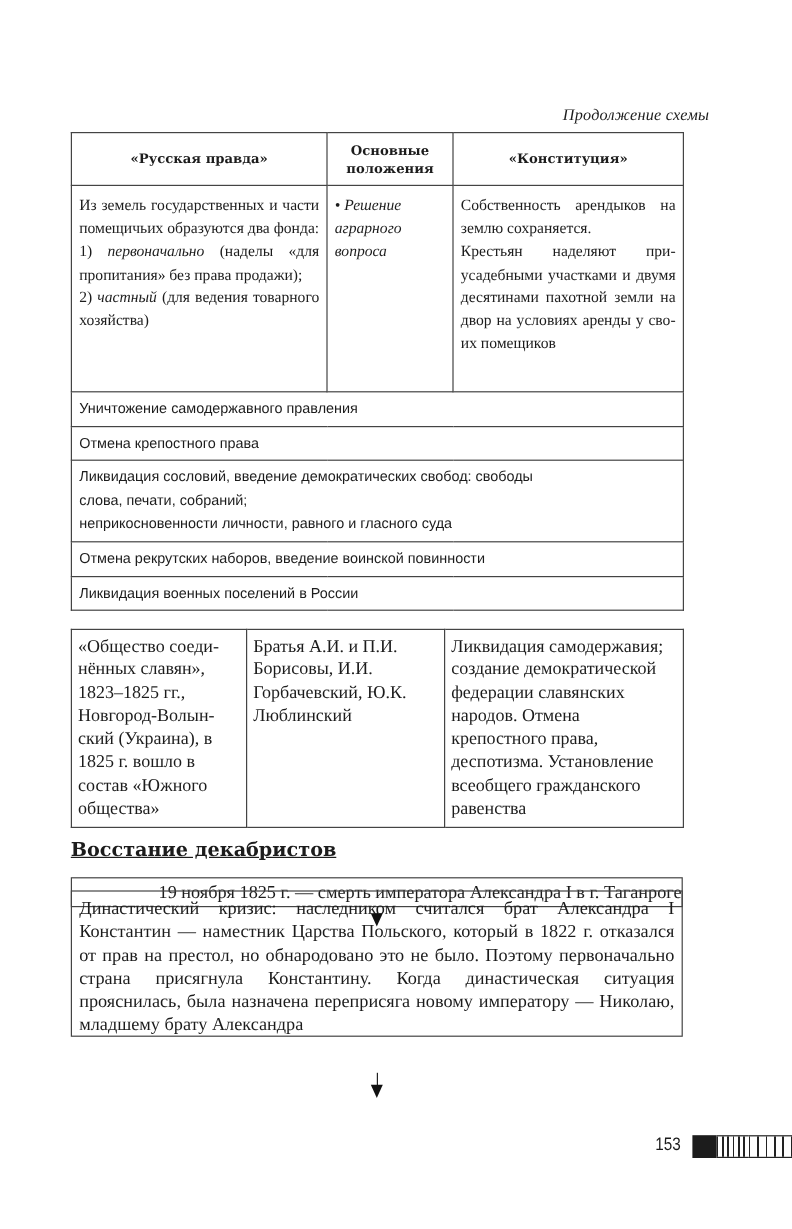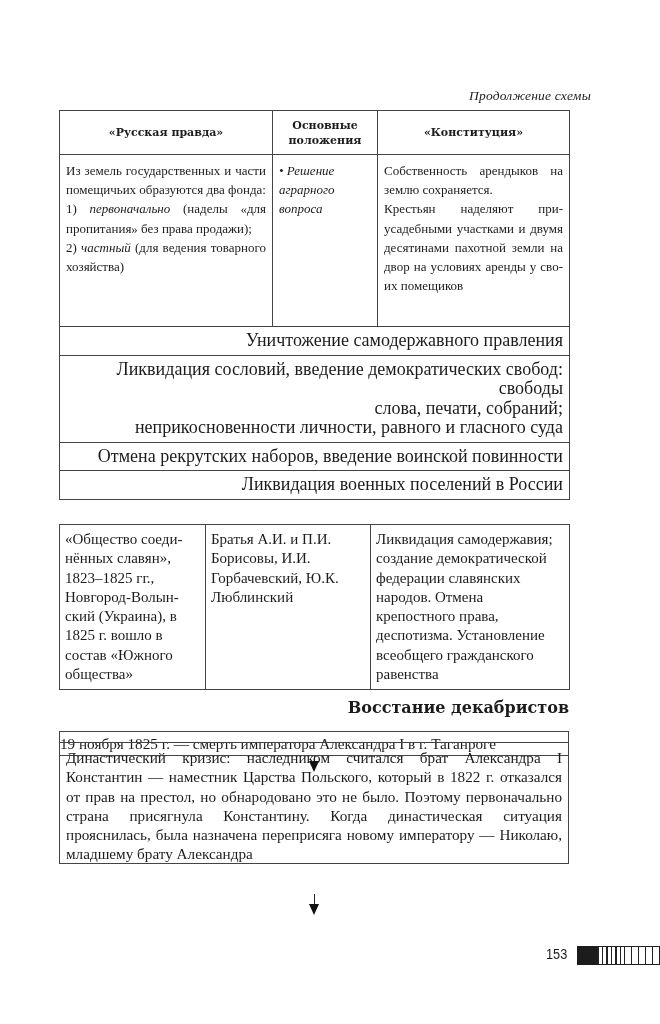--- a/index.html
+++ b/index.html
@@ -20,42 +20,42 @@
       font-family: "DejaVu Serif", serif; font-weight: bold; font-size: 11px;
       text-align: center; vertical-align: middle; height: 44px; line-height: 15px; padding: 0 4px;
     }
     .t1 td.cell {
       font-family: "Liberation Serif", "DejaVu Serif", serif;
       font-size: 13px; line-height: 19.2px; padding: 6px 6px 6px 6px; height: 172px; margin-left: 44px;
     }
     .justify { text-align: justify; }
     .it { font-style: italic; }
     .t1 td.full {
-      font-family: Liberation Serif, serif;
-      font-size: 18px; line-height: 19.5px; text-align: right; padding: 4px 6px;
+      font-family: Liberation Sans, sans-serif;
+      font-size: 12px; line-height: 19.5px; text-align: left; padding: 4px 6px;
     }
     .r1 { height: 28px; }
     .r3 { height: 68px; }
 
     .t2 { left: 59px; top: 524px; width: 510px; }
     .t2 td {
       font-family: "Liberation Serif", "DejaVu Serif", serif;
       font-size: 15px; line-height: 19.3px; padding: 5px 5px; height: 158px;
     }
 
     .section-title {
-      position: absolute; left: 59px; top: 698px; width: 510px; text-align: right;
-      font-family: "DejaVu Serif", serif; font-weight: bold; font-size: 16px;
+      position: absolute; left: 59px; top: 698px; width: 510px; text-align: left;
+      font-family: "DejaVu Serif", serif; font-weight: bold; font-size: 16px; text-decoration: underline;
     }
 
     .box {
       position: absolute; left: 59px; width: 510px; border: 1.3px solid #444;
       font-family: "Liberation Serif", "DejaVu Serif", serif; font-size: 15.2px; line-height: 19.3px;
     }
-    .box1 { top: 731px; height: 25px; text-align: left; padding-top: 2px; }
+    .box1 { top: 731px; height: 25px; text-align: right; padding-top: 2px; }
     .box2 { top: 742px; height: 122px; padding: 5px 6px; text-align: justify; }
 
     .arrow { position: absolute; left: 309px; width: 10px; }
     .arrow .stem { position: absolute; left: 4.5px; top: 0; width: 1.3px; background: #222; }
     .arrow .head { position: absolute; left: 0; width: 0; height: 0;
       border-left: 5px solid transparent; border-right: 5px solid transparent; border-top: 11px solid #111; }
     .a1 { top: 756px; height: 16px; }
     .a1 .stem { height: 6px; } .a1 .head { top: 5px; }
     .a2 { top: 894px; height: 22px; }
     .a2 .stem { height: 11px; } .a2 .head { top: 10px; }
@@ -102,20 +102,23 @@
     </td>
     <td class="cell it">• Решение аграрного вопроса</td>
     <td class="cell justify">
       <span>Собственность аренды­ков на землю сохраня­ется.</span><br>
       <span>Крестьян наделяют при­усадебными участками и двумя десятинами па­хотной земли на двор на условиях аренды у сво­их помещиков</span>
     </td>
   </tr>
   <tr class="r1">
     <td colspan="3" class="full">Уничтожение самодержавного правления</td>
   </tr>
+  <tr class="r1">
+    <td colspan="3" class="full">Отмена крепостного права</td>
+  </tr>
   <tr class="r3">
     <td colspan="3" class="full">
       <span>Ликвидация сословий, введение демократических свобод: свободы</span><br>
       <span>слова, печати, собраний;</span><br>
       <span>неприкосновенности личности, равного и гласного суда</span>
     </td>
   </tr>
   <tr class="r1">
     <td colspan="3" class="full">Отмена рекрутских наборов, введение воинской повинности</td>
   </tr>

